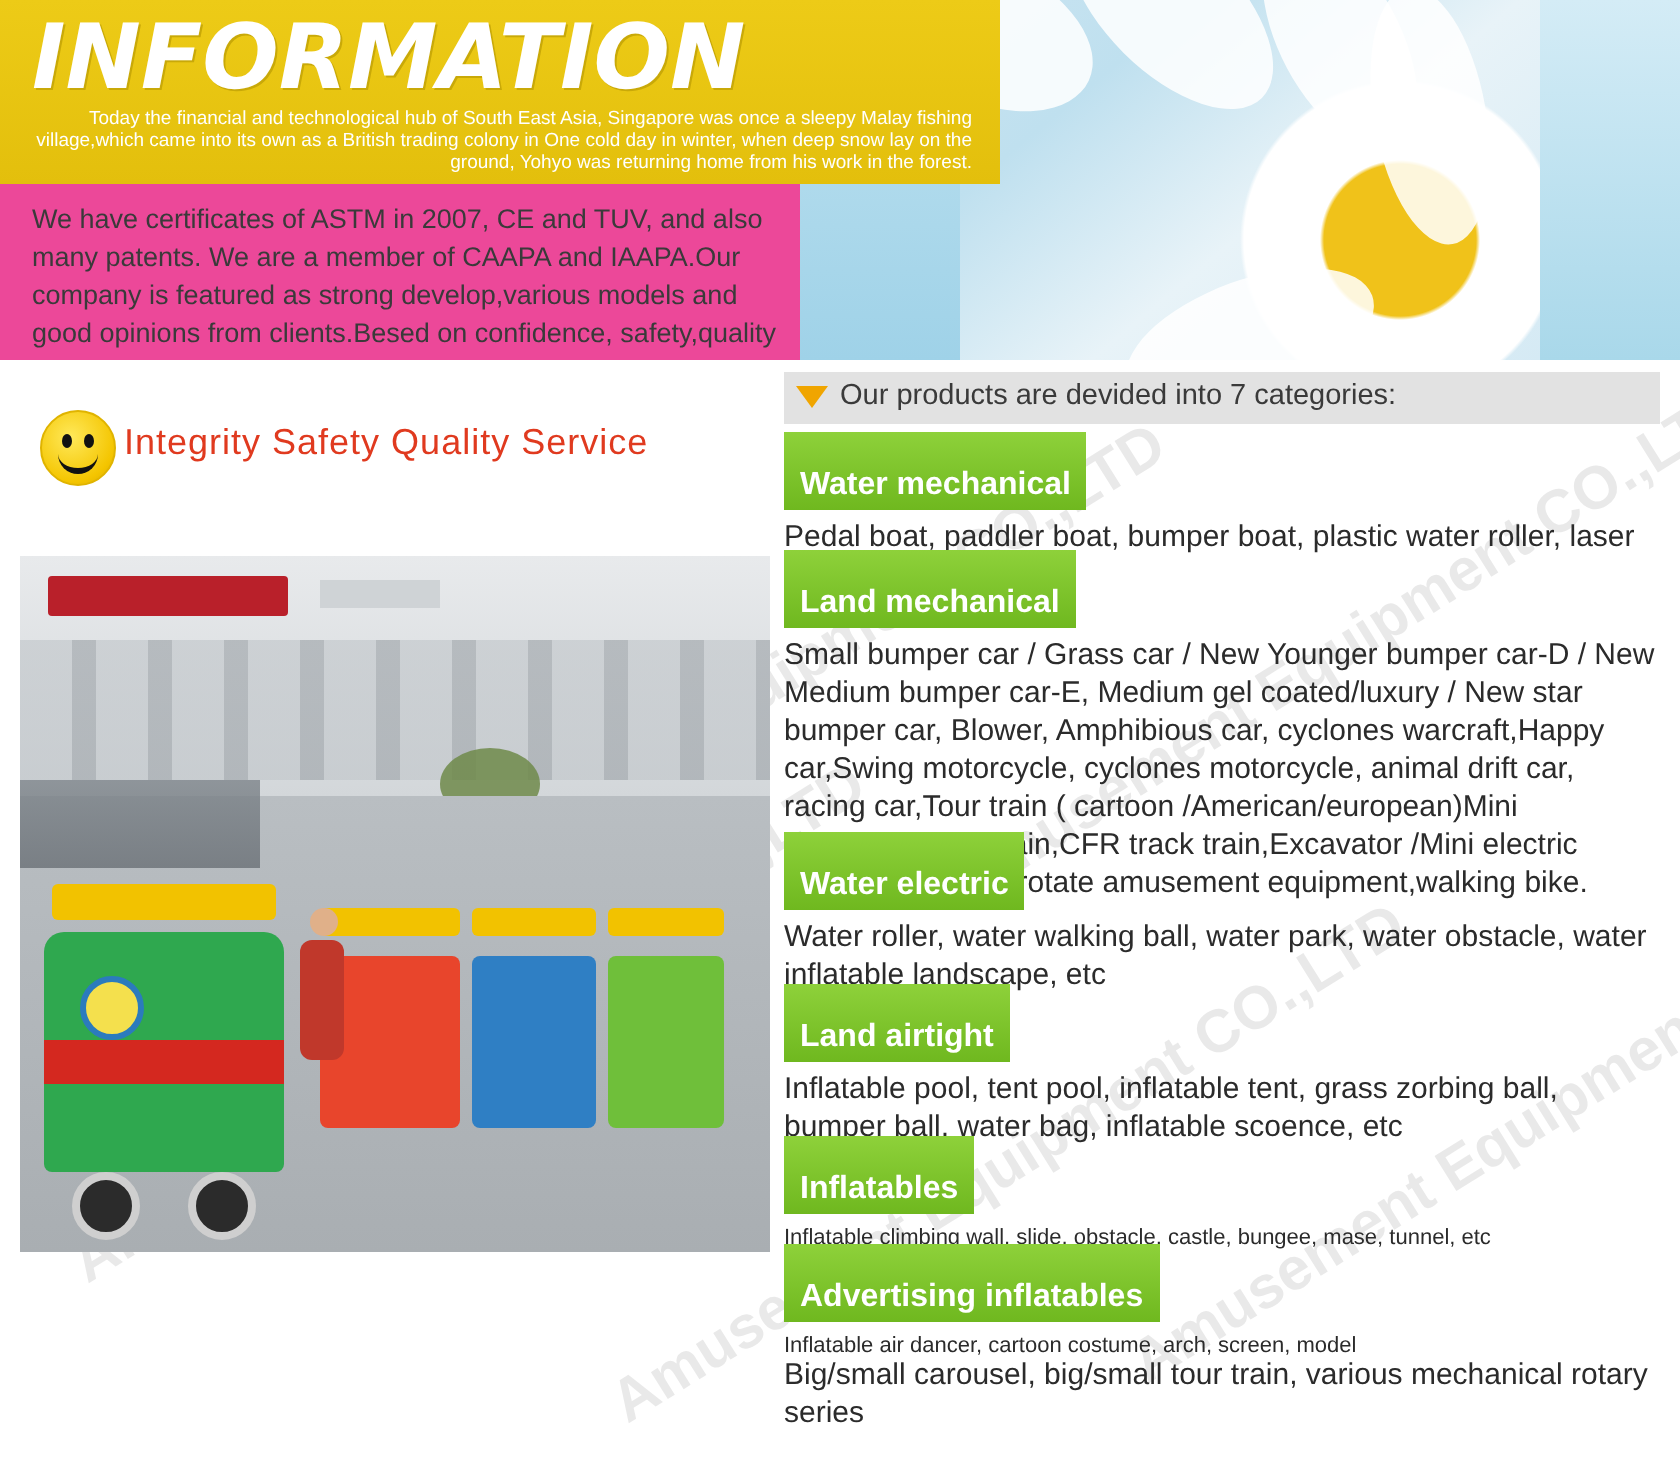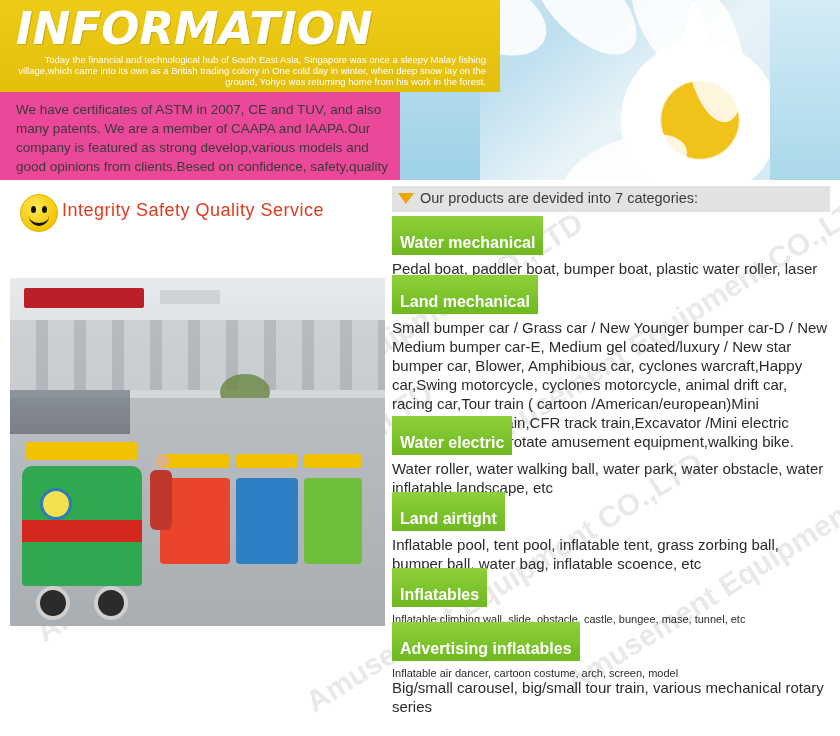--- a/index.html
+++ b/index.html
@@ -48,21 +48,21 @@
   }
   .hdr-photo .petal{
     position:absolute;background:rgba(255,255,255,.85);
     border-radius:50% 50% 50% 50%;
   }
   .hdr-photo .band1{position:absolute;left:0;top:0;width:80px;height:180px;background:linear-gradient(180deg,#bfe2f0,#9fd2e8);}
   .hdr-photo .band2{position:absolute;right:0;top:0;width:70px;height:180px;background:linear-gradient(180deg,#d4ecf6,#a9d8ea);}
 
   
   .smiley-row{
-    position:absolute;left:10px;top:192px;width:375px;height:40px;
+    position:absolute;left:10px;top:203px;width:375px;height:40px;
   }
   .smiley{
     position:absolute;left:10px;top:2px;width:36px;height:36px;border-radius:50%;
     background:radial-gradient(circle at 40% 35%,#ffe95a,#f4c500 70%,#d8a800 100%);
     border:1px solid #e0b400;
   }
   .smiley .eye{position:absolute;width:5px;height:7px;background:#111;border-radius:50%;top:11px;}
   .smiley .eye.l{left:10px;} .smiley .eye.r{left:21px;}
   .smiley .mouth{position:absolute;left:8px;top:18px;width:20px;height:10px;border-bottom:3px solid #111;border-radius:0 0 20px 20px;}
   .smiley-text{

